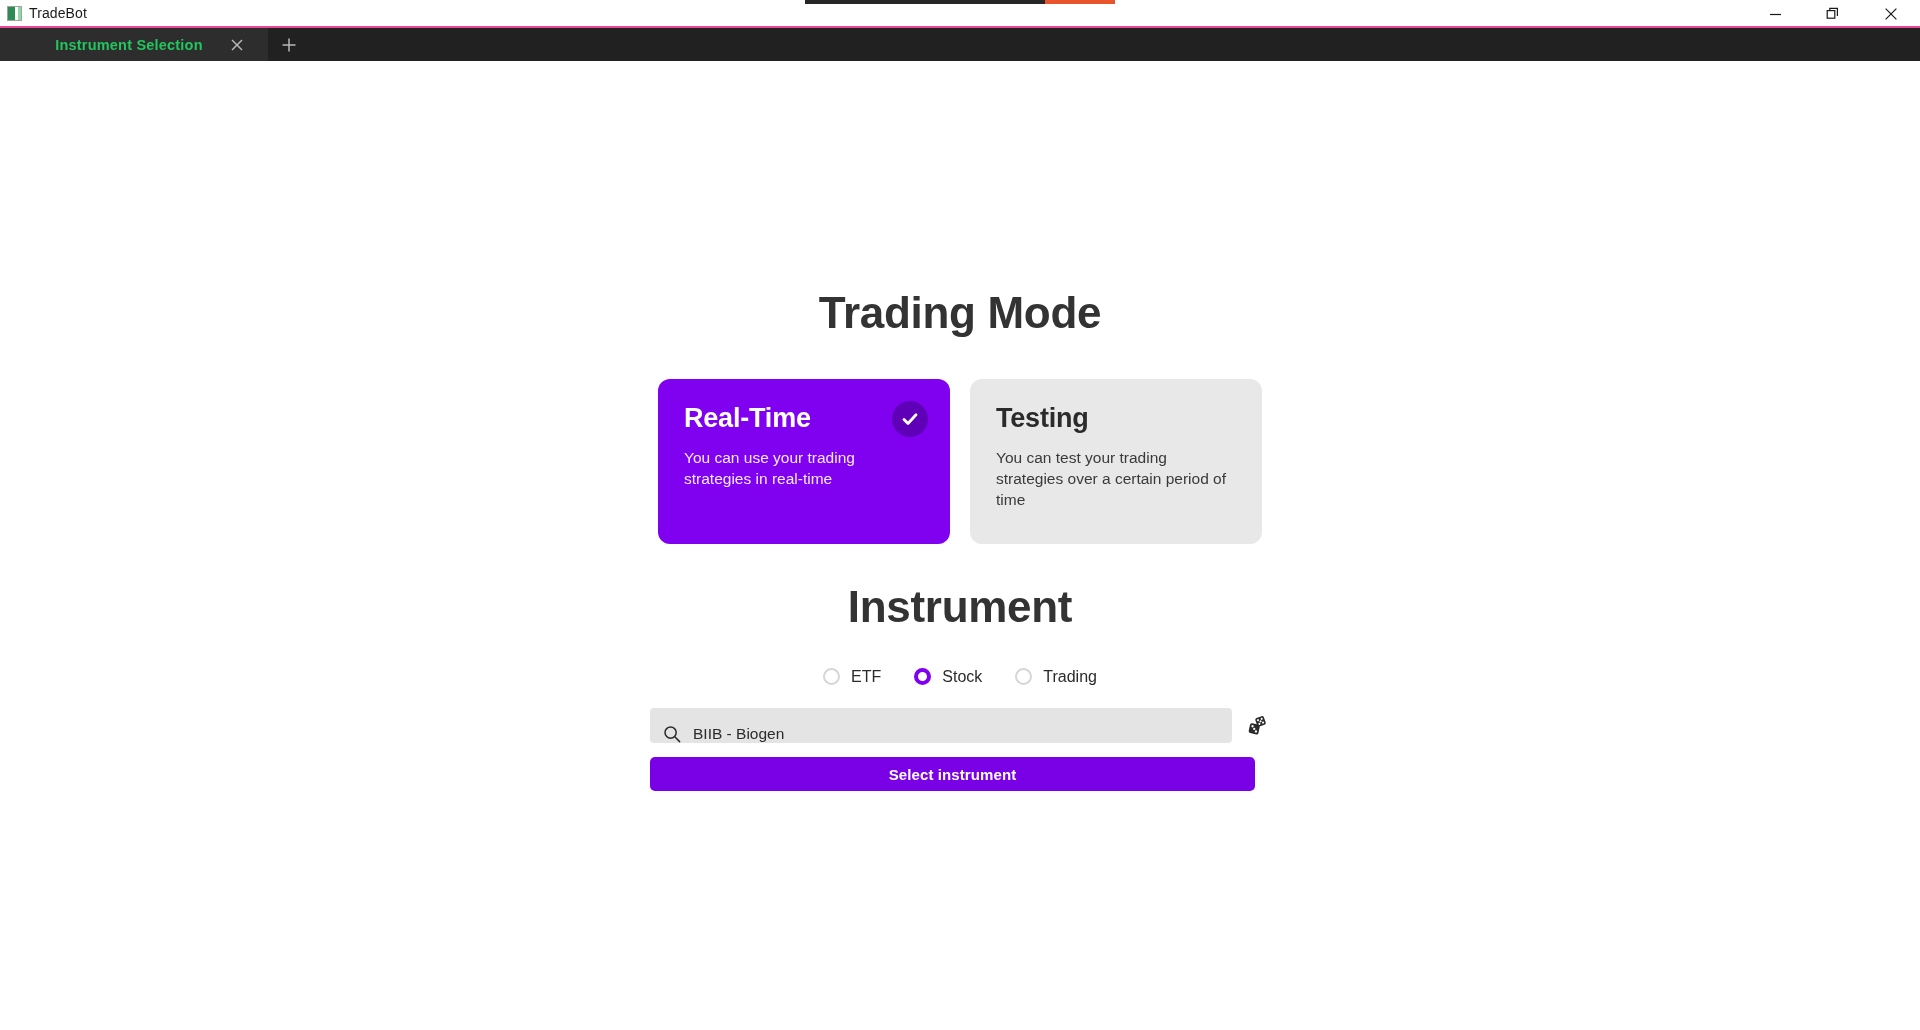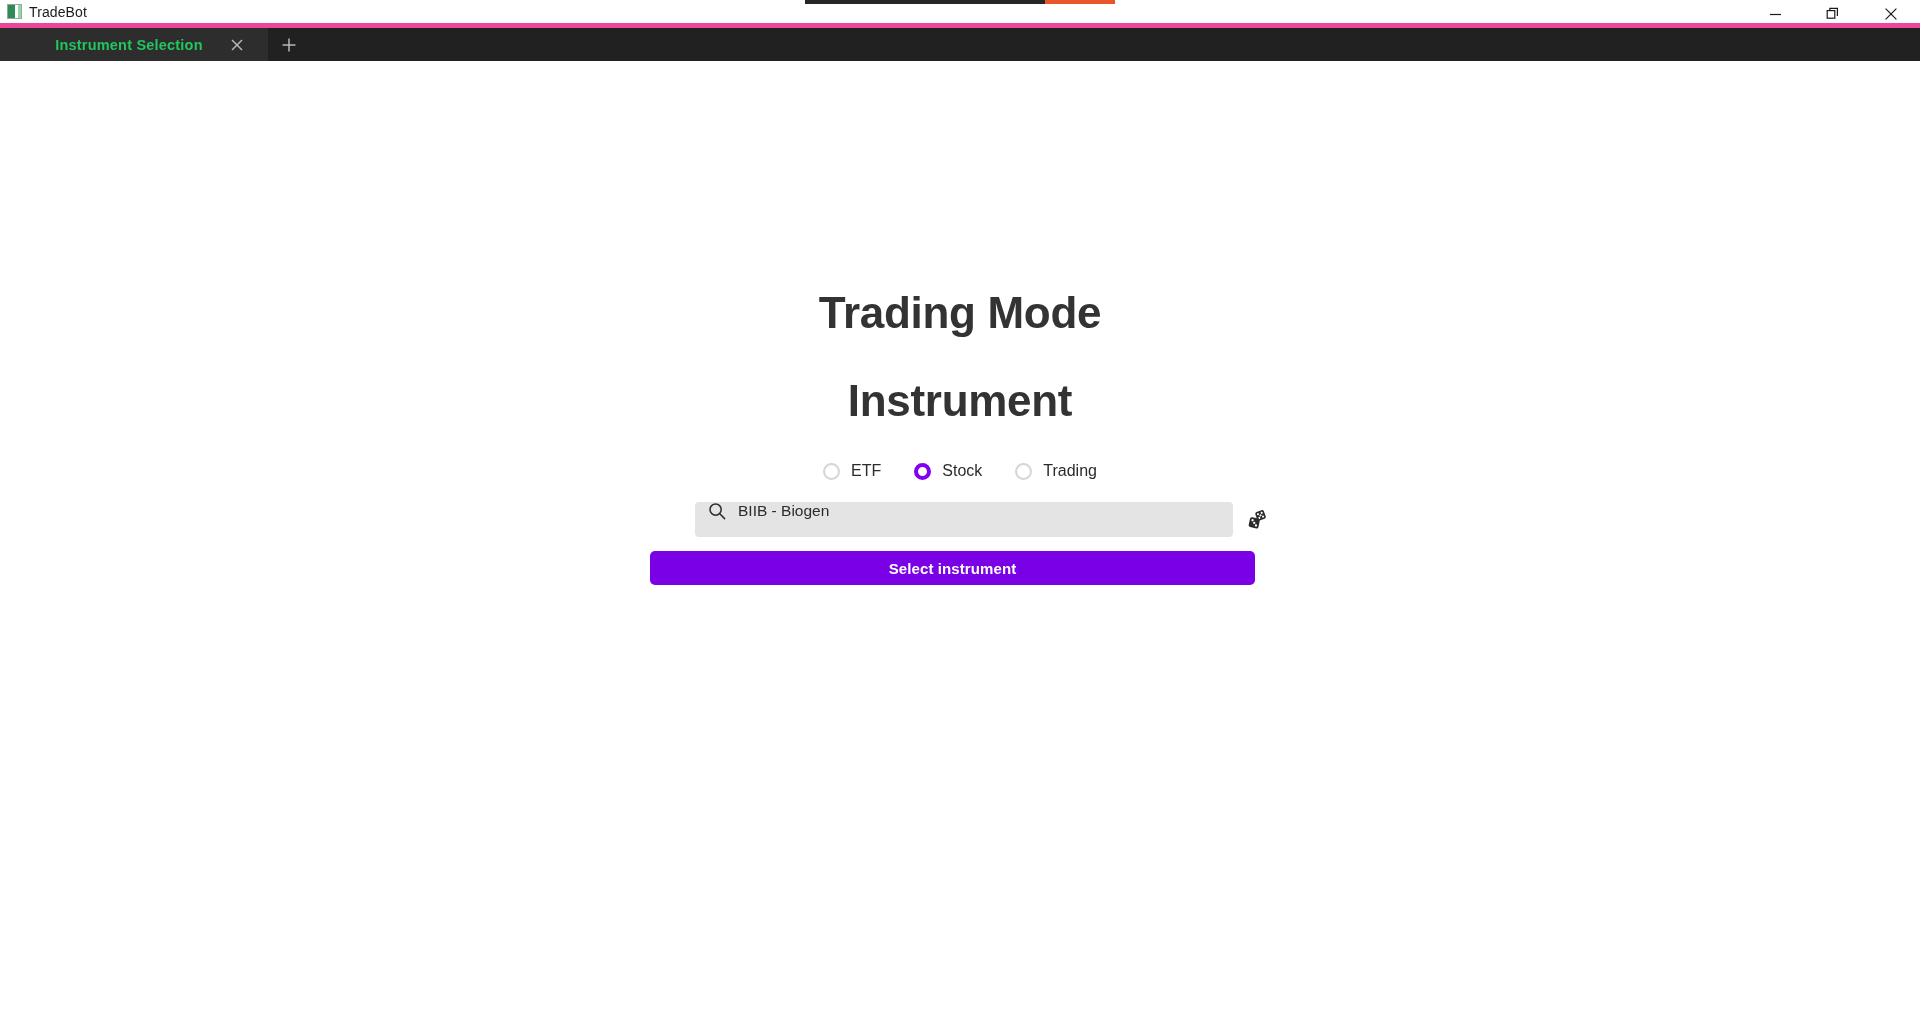--- a/index.html
+++ b/index.html
@@ -32,21 +32,21 @@
     height: 4px;
     background: #e8552d;
   }
 
   
   #titlebar {
     position: relative;
     height: 28px;
     width: 100%;
     background: #ffffff;
-    border-bottom: 5px solid #ec4899;
+    border-bottom: 2px solid #ec4899;
     display: flex;
     align-items: center;
   }
   #app-icon {
     width: 15px;
     height: 15px;
     margin-left: 7px;
     margin-right: 7px;
     border: 1px solid #9aa69a;
     background: #ffffff;
@@ -199,21 +199,21 @@
   
   #radio-row {
     margin-top: 36px;
     display: flex;
     align-items: center;
     justify-content: center;
     gap: 33px;
   }
   .radio-item {
     display: flex;
-    align-items: flex-end;
+    align-items: flex-start;
     gap: 11px;
   }
   .radio-dot {
     width: 17px;
     height: 17px;
     border-radius: 50%;
     box-sizing: border-box;
   }
   .radio-dot.off { border: 2px solid #d6d6d6; background: #ffffff; }
   .radio-dot.on  { border: 4px solid #8000f0; background: #ffffff; }
@@ -230,24 +230,23 @@
     align-items: center;
     gap: 13px;
     justify-content: flex-start;
   }
   #search-box {
     width: 605px;
     height: 35px;
     background: #e4e4e4;
     border-radius: 4px;
     display: flex;
-    align-items: flex-start;
+    align-items: flex-end;
     padding-left: 13px;
     gap: 12px;
-    margin-left: 45px;
   }
   #search-value {
     font-size: 15.5px;
     color: #2b2b2b;
   }
   #dice-button {
     width: 26px;
     height: 26px;
     display: flex;
     align-items: center;
@@ -324,20 +323,38 @@
       <line x1="1.5" y1="8" x2="14.5" y2="8" stroke="#b9b9b9" stroke-width="1.5"></line>
     </svg>
   </div>
 </div>
 
 <div id="content">
   <div id="center-col">
 
     <h1 id="trading-mode-title" class="section-title">Trading Mode</h1>
 
+    <div id="mode-cards">
+
+      <div class="mode-card selected">
+        <h3>Real-Time</h3>
+        <p>You can use your trading strategies in real-time</p>
+        <div id="mode-check-badge">
+          <svg width="20" height="20" viewBox="0 0 20 20">
+            <polyline points="4,10.5 8,14.5 16,5.8" fill="none" stroke="#ffffff" stroke-width="2.8" stroke-linecap="round" stroke-linejoin="round"></polyline>
+          </svg>
+        </div>
+      </div>
+
+      <div class="mode-card unselected">
+        <h3>Testing</h3>
+        <p>You can test your trading strategies over a certain period of time</p>
+      </div>
+
+    </div>
 
     <h1 id="instrument-title" class="section-title">Instrument</h1>
 
     <div id="radio-row">
       <div class="radio-item">
         <span class="radio-dot off"></span>
         <span class="radio-label">ETF</span>
       </div>
       <div class="radio-item">
         <span class="radio-dot on"></span>

